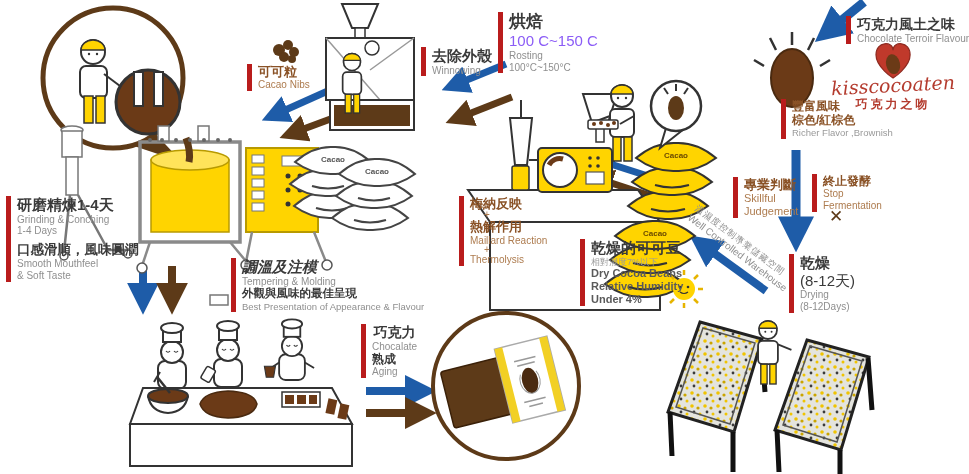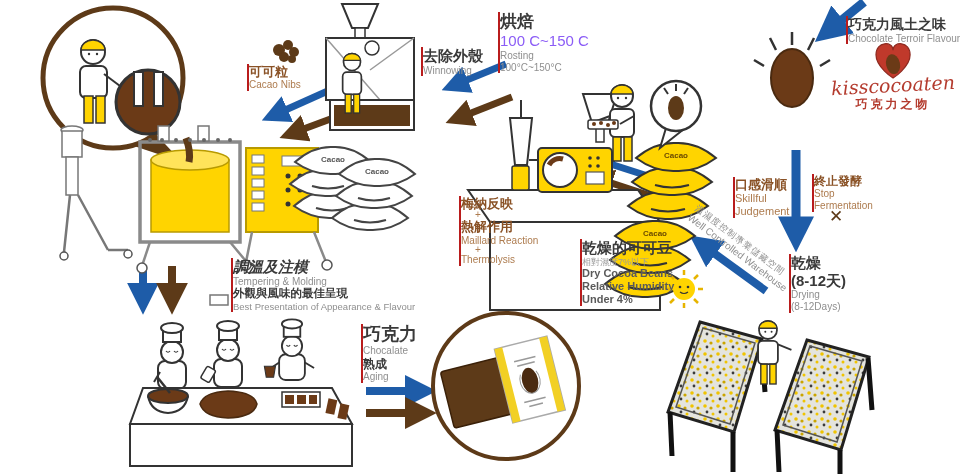--- a/index.html
+++ b/index.html
@@ -1,21 +1,21 @@
 <!DOCTYPE html>
 <html><head>
 <meta charset="utf-8">
 <style>
   html,body{margin:0;padding:0;background:#fff;}
   #canvas{position:relative;width:969px;height:474px;background:#fff;overflow:hidden;
           font-family:"Liberation Sans","DejaVu Sans",sans-serif;}
   .art{position:absolute;left:0;top:0;}
 
   
-  .lbl{position:absolute;border-left:2px solid #b91c1c;line-height:1.18;white-space:nowrap;}
+  .lbl{position:absolute;border-left:5px solid #b91c1c;padding-left:6px;line-height:1.18;white-space:nowrap;}
   .zh{display:block;font-weight:700;color:#3a3a3a;font-size:14px;}
   .en{display:block;color:#8f8f8f;font-size:10px;}
   .brown .zh{color:#8a5226;}
   .brown .en{color:#ad7b4e;}
 
   [data-name="roasting-label"] .zh{font-size:17px;}
   [data-name="roasting-label"] .temp{display:block;color:#8b5cf6;font-size:15px;font-weight:400;}
   [data-name="winnowing-label"] .zh{font-size:15px;}
   [data-name="terroir-label"] .zh{font-size:14px;}
   [data-name="richer-label"] .zh{font-size:12px;}
@@ -27,21 +27,21 @@
   [data-name="dry-beans-label"] .zh{font-size:15px;}
   [data-name="dry-beans-label"] .zh2{display:block;font-size:9px;color:#9a9a9a;}
   [data-name="dry-beans-label"] .en{font-size:11px;color:#5a5a5a;font-weight:600;}
   [data-name="maillard-label"] .zh{font-size:13px;}
   [data-name="maillard-label"] .plus{display:block;font-size:10px;color:#ad7b4e;padding-left:14px;line-height:.8;}
   [data-name="grinding-label"] .zh{font-size:15px;}
   [data-name="grinding-label"] .zh2{display:block;font-weight:700;color:#3a3a3a;font-size:13.5px;margin-top:5px;}
   [data-name="tempering-label"] .zh{font-size:15px;font-style:italic;}
   [data-name="tempering-label"] .zh2{display:block;font-weight:700;color:#3a3a3a;font-size:11.5px;}
   [data-name="tempering-label"] .en2{display:block;color:#8f8f8f;font-size:9.5px;}
-  [data-name="chocolate-label"] .zh{font-size:18px;}
+  [data-name="chocolate-label"] .zh{font-size:14px;text-align:center;}
   [data-name="chocolate-label"] .zh2{display:block;font-weight:700;color:#3a3a3a;font-size:12px;}
 
   .xmark{position:absolute;left:829px;top:206px;color:#5d3a18;font-size:17px;font-weight:700;}
 
   .warehouse{position:absolute;left:699px;top:203px;transform:rotate(37deg);transform-origin:0 0;
              color:#8f8f8f;line-height:1.2;white-space:nowrap;}
   .warehouse .wzh{display:block;font-size:9px;letter-spacing:1px;}
   .warehouse .wen{display:block;font-size:10px;}
 
   .logo{position:absolute;left:818px;top:46px;width:150px;text-align:center;}
@@ -395,42 +395,47 @@
   <div class="lbl brown" style="left:247px;top:64px;" data-name="nibs-label">
     <span class="zh" style="font-size:13px;" data-name="nibs-label-zh">可可粒</span>
     <span class="en" data-name="nibs-label-en">Cacao Nibs</span>
   </div>
 
   <div class="lbl" style="left:846px;top:16px;" data-name="terroir-label">
     <span class="zh" data-name="terroir-label-zh">巧克力風土之味</span>
     <span class="en" data-name="terroir-label-en">Chocolate Terroir Flavour</span>
   </div>
 
+  <div class="lbl brown" style="left:781px;top:99px;" data-name="richer-label">
+    <span class="zh" data-name="richer-label-zh1">豐富風味</span>
+    <span class="zh" data-name="richer-label-zh2">棕色/紅棕色</span>
+    <span class="en" style="font-size:9.5px;" data-name="richer-label-en">Richer Flavor ,Brownish</span>
+  </div>
 
   <div class="logo" data-name="brand-logo">
     <span class="name" data-name="brand-logo-name">kisscocoaten</span>
     <span class="lzh" data-name="brand-logo-zh">巧克力之吻</span>
   </div>
 
   <div class="lbl brown" style="left:733px;top:177px;" data-name="skillful-label">
-    <span class="zh" data-name="skillful-label-zh">口感滑順</span>
+    <span class="zh" data-name="skillful-label-zh">專業判斷</span>
     <span class="en" data-name="skillful-label-en1">Skillful</span>
     <span class="en" data-name="skillful-label-en2">Judgement</span>
   </div>
 
   <div class="lbl brown" style="left:812px;top:174px;" data-name="stop-label">
     <span class="zh" data-name="stop-label-zh">終止發酵</span>
     <span class="en" data-name="stop-label-en1">Stop</span>
     <span class="en" data-name="stop-label-en2">Fermentation</span>
   </div>
   <span class="xmark" data-name="stop-x-mark">✕</span>
 
   <div class="lbl" style="left:789px;top:254px;" data-name="drying-label">
     <span class="zh" data-name="drying-label-zh1">乾燥</span>
-    <span class="zh" style="font-weight:700;" data-name="drying-label-zh2">(8-12天)</span>
+    <span class="zh" style="font-weight:400;" data-name="drying-label-zh2">(8-12天)</span>
     <span class="en" data-name="drying-label-en1">Drying</span>
     <span class="en" data-name="drying-label-en2">(8-12Days)</span>
   </div>
 
   <div class="warehouse" data-name="warehouse-note">
     <span class="wzh" data-name="warehouse-note-zh">溫濕度控制專業儲藏空間</span>
     <span class="wen" data-name="warehouse-note-en">Well Controlled Warehouse</span>
   </div>
 
   <div class="lbl" style="left:580px;top:239px;" data-name="dry-beans-label">
@@ -443,20 +448,28 @@
 
   <div class="lbl brown" style="left:459px;top:196px;" data-name="maillard-label">
     <span class="zh" data-name="maillard-label-zh1">梅納反映</span>
     <span class="plus" data-name="maillard-plus1">+</span>
     <span class="zh" data-name="maillard-label-zh2">熱解作用</span>
     <span class="en" data-name="maillard-label-en1">Maillard Reaction</span>
     <span class="plus" data-name="maillard-plus2">+</span>
     <span class="en" data-name="maillard-label-en2">Thermolysis</span>
   </div>
 
+  <div class="lbl" style="left:6px;top:196px;" data-name="grinding-label">
+    <span class="zh" data-name="grinding-label-zh1">研磨精煉1-4天</span>
+    <span class="en" data-name="grinding-label-en1">Grinding &amp; Conching</span>
+    <span class="en" data-name="grinding-label-en2">1-4  Days</span>
+    <span class="zh2" data-name="grinding-label-zh2">口感滑順，風味圓潤</span>
+    <span class="en" data-name="grinding-label-en3">Smooth Mouthfeel</span>
+    <span class="en" data-name="grinding-label-en4">&amp; Soft Taste</span>
+  </div>
 
   <div class="lbl" style="left:231px;top:258px;" data-name="tempering-label">
     <span class="zh" data-name="tempering-label-zh1">調溫及注模</span>
     <span class="en" data-name="tempering-label-en1">Tempering &amp; Molding</span>
     <span class="zh2" data-name="tempering-label-zh2">外觀與風味的最佳呈現</span>
     <span class="en2" data-name="tempering-label-en2">Best Presentation of Appearance &amp;  Flavour</span>
   </div>
 
   <div class="lbl" style="left:361px;top:324px;" data-name="chocolate-label">
     <span class="zh" data-name="chocolate-label-zh1">巧克力</span>

